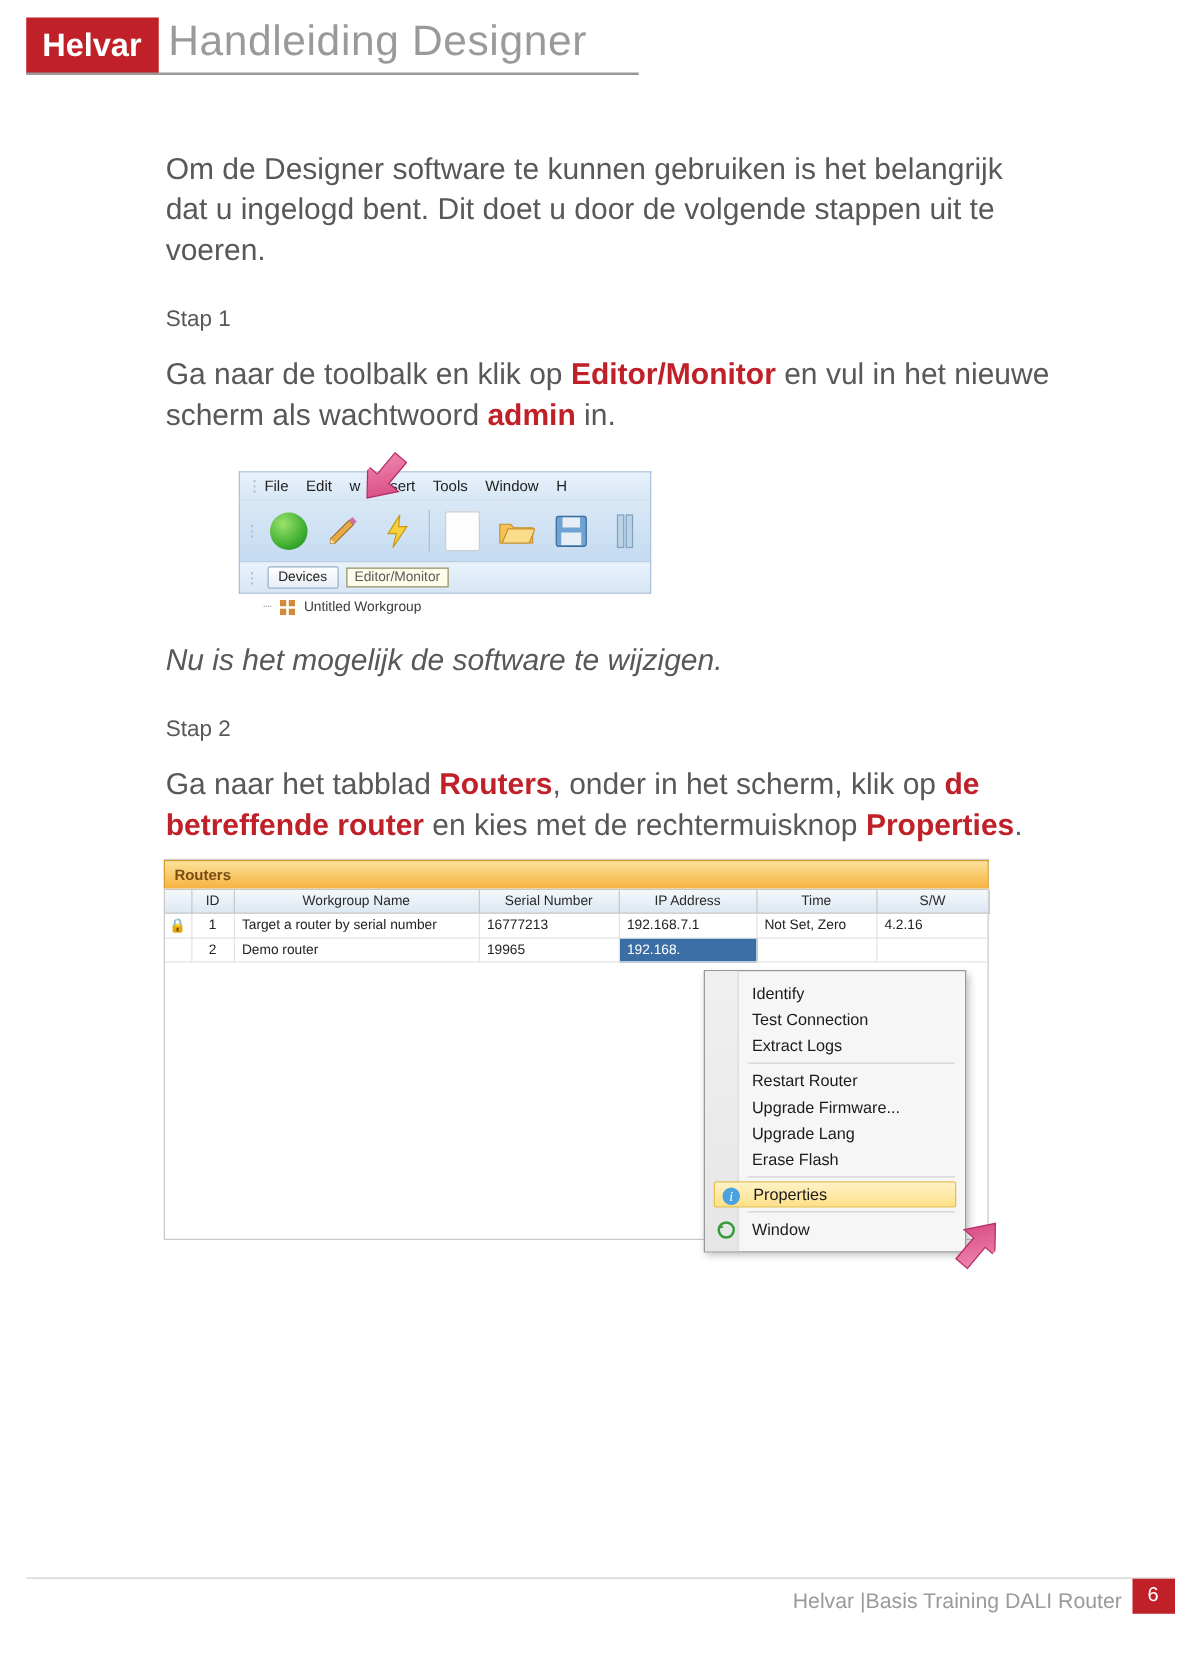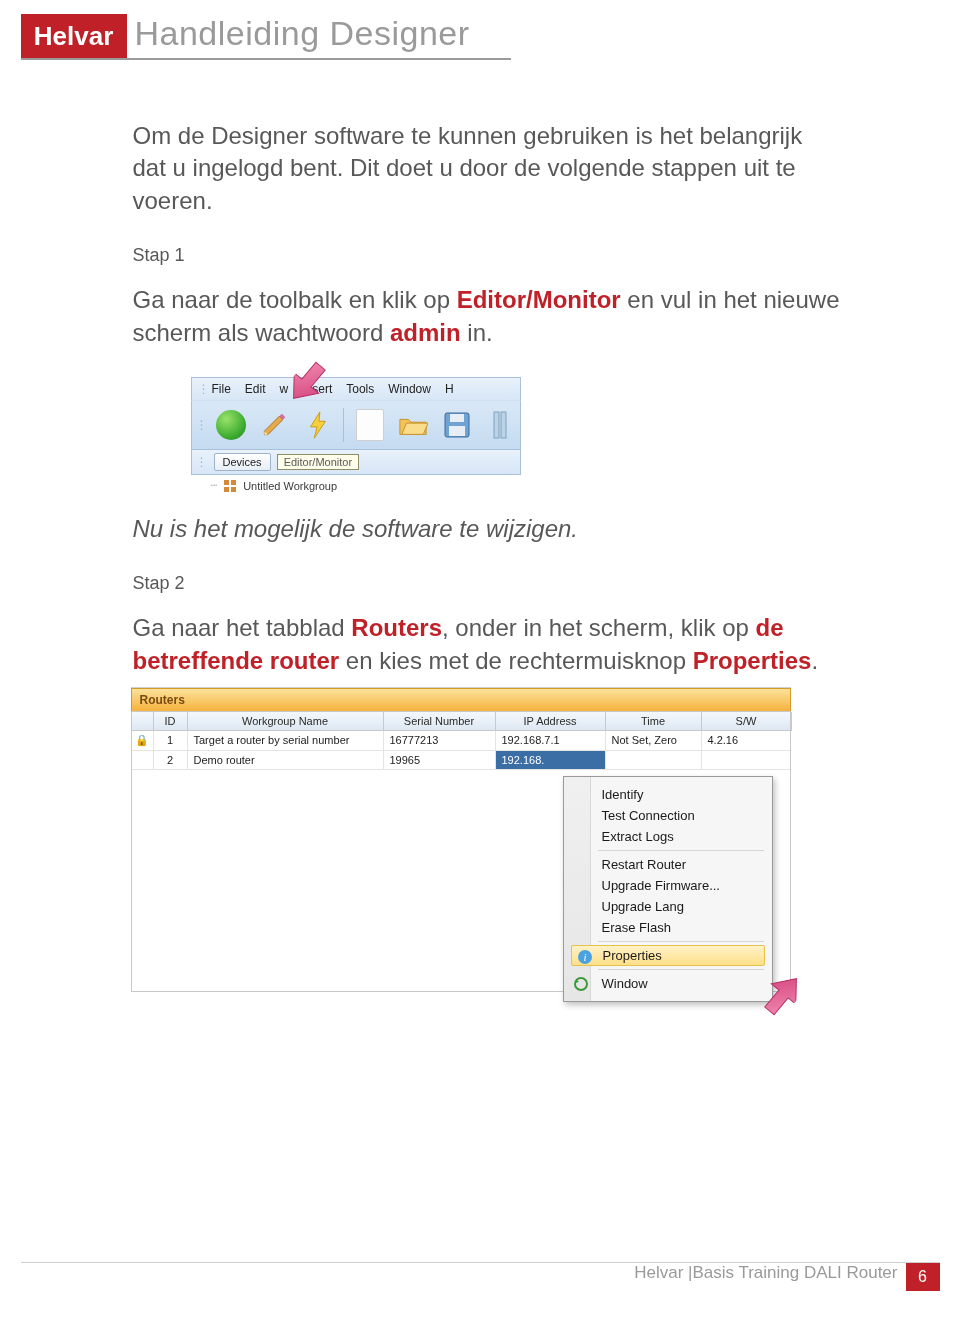--- a/index.html
+++ b/index.html
@@ -55,21 +55,21 @@
   .ctx .strip{position:absolute;left:0;top:0;bottom:0;width:26px;background:linear-gradient(#f0f0f0,#e6e6e6);border-right:1px solid #d8d8d8}
   .ctx ul{list-style:none;margin:4px;padding:3px 0;position:relative}
   .ctx li{padding:3px 10px 3px 34px;position:relative}
   .ctx li.sep{height:0;padding:0;margin:3px 4px 3px 30px;border-top:1px solid #d4d4d4}
   .ctx li.hl{background:linear-gradient(#fff2c8,#ffe089);border:1px solid #e7c14e;border-radius:2px;margin:0 3px;padding:2px 7px 2px 31px}
   .ctx li .ci{position:absolute;left:5px;top:3px;width:16px;height:16px}
   .arrow2{position:absolute;right:-8px;top:278px;transform:rotate(220deg)}
   
   .pinkarrow{width:46px;height:46px}
   
-  .footer{position:absolute;left:0;right:0;bottom:48px;height:28px;border-top:1px solid #cfcfcf;display:flex;align-items:flex-start;justify-content:flex-end;padding-right:0}
+  .footer{position:absolute;left:0;right:0;bottom:48px;height:28px;border-top:1px solid #cfcfcf;display:flex;align-items:flex-end;justify-content:flex-end;padding-right:0}
   .footer-txt{color:#9a9a9a;font-size:17px;margin-right:0}
   .footer-badge{background:#c02027;color:#fff;width:34px;height:28px;display:flex;align-items:center;justify-content:center;font-size:16px;margin-left:8px}
 </style>
 </head>
 <body>
 
 <div class="page">
 
   <div class="hdr-wrap">
     <div class="hdr-red">Helvar</div>

